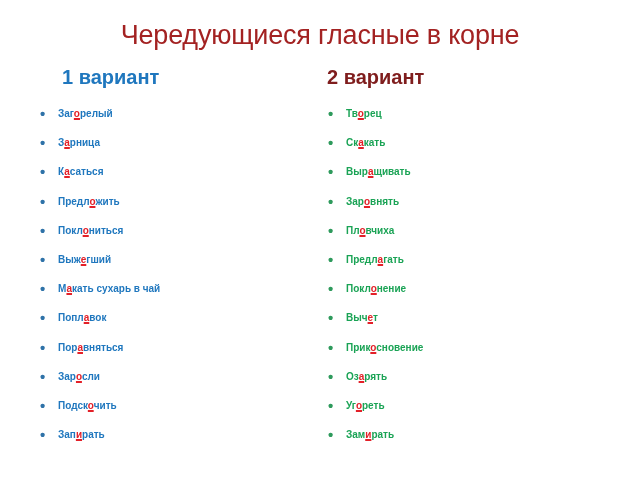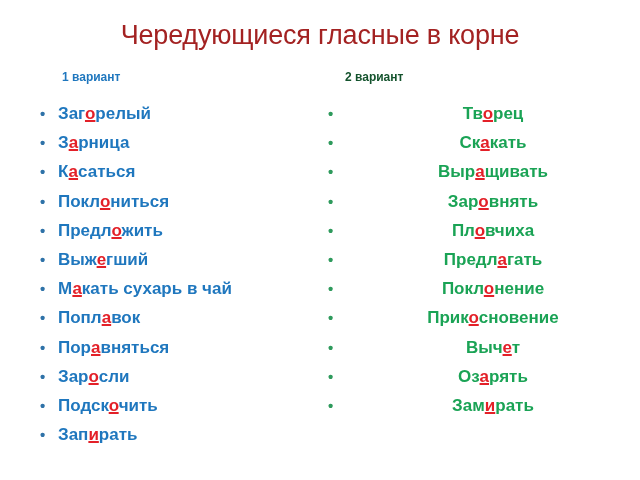--- a/index.html
+++ b/index.html
@@ -36,49 +36,49 @@
     font-weight: 400;
     color: #A32222;
     letter-spacing: -0.2px;
     white-space: nowrap;
   }
 
   
   .col-head {
     position: absolute;
     top: 67px;
-    font-size: 12px;
+    font-size: 20px;
     line-height: 20px;
     font-weight: bold;
   }
   .col-head.left  { left: 62px;  color: #1F77BE; }
-  .col-head.right { left: 345px; color: #14532d; }
+  .col-head.right { left: 327px; color: #7f1d1d; }
 
   
   .column {
     position: absolute;
     top: 103px;
     margin: 0;
     padding: 0;
     list-style: none;
   }
   .column.left  { left: 34px;  width: 300px; }
   .column.right { left: 322px; width: 318px; }
 
   .word-item {
     position: relative;
     padding-left: 24px;
     margin: 0 0 8.2px 0;
-    font-size: 17px;
+    font-size: 10px;
     line-height: 21px;
     font-weight: bold;
     white-space: nowrap;
   }
   .column.left  .word-item { color: #1F77BE; }
-  .column.right .word-item { color: #1AA355; text-align: center; }
+  .column.right .word-item { color: #1AA355; }
 
   
   .word-item::before {
     content: "\2022";
     position: absolute;
     left: 6px;
     top: 0;
     font-size: 15px;
     line-height: 21px;
   }
@@ -102,38 +102,39 @@
   <div class="slide-title">Чередующиеся гласные в корне</div>
 
   <div class="col-head left">1 вариант</div>
 
   <div class="col-head right">2 вариант</div>
 
   <ul class="column left" id="col-left">
       <li class="word-item"><span>Заг</span><span class="vowel">о</span><span>релый</span></li>
       <li class="word-item"><span>З</span><span class="vowel">а</span><span>рница</span></li>
       <li class="word-item"><span>К</span><span class="vowel">а</span><span>саться</span></li>
+      <li class="word-item"><span>Предл</span><span class="vowel">о</span><span>жить</span></li>
       <li class="word-item"><span>Покл</span><span class="vowel">о</span><span>ниться</span></li>
-      <li class="word-item"><span>Предл</span><span class="vowel">о</span><span>жить</span></li>
       <li class="word-item"><span>Выж</span><span class="vowel">е</span><span>гший</span></li>
       <li class="word-item"><span>М</span><span class="vowel">а</span><span>кать сухарь в чай</span></li>
       <li class="word-item"><span>Попл</span><span class="vowel">а</span><span>вок</span></li>
       <li class="word-item"><span>Пор</span><span class="vowel">а</span><span>вняться</span></li>
       <li class="word-item"><span>Зар</span><span class="vowel">о</span><span>сли</span></li>
       <li class="word-item"><span>Подск</span><span class="vowel">о</span><span>чить</span></li>
       <li class="word-item"><span>Зап</span><span class="vowel">и</span><span>рать</span></li>
     </ul>
 
   <ul class="column right" id="col-right">
       <li class="word-item"><span>Тв</span><span class="vowel">о</span><span>рец</span></li>
       <li class="word-item"><span>Ск</span><span class="vowel">а</span><span>кать</span></li>
       <li class="word-item"><span>Выр</span><span class="vowel">а</span><span>щивать</span></li>
       <li class="word-item"><span>Зар</span><span class="vowel">о</span><span>внять</span></li>
       <li class="word-item"><span>Пл</span><span class="vowel">о</span><span>вчиха</span></li>
       <li class="word-item"><span>Предл</span><span class="vowel">а</span><span>гать</span></li>
       <li class="word-item"><span>Покл</span><span class="vowel">о</span><span>нение</span></li>
+      <li class="word-item"><span>Выч</span><span class="vowel">е</span><span>т</span></li>
       <li class="word-item"><span>Прик</span><span class="vowel">о</span><span>сновение</span></li>
-      <li class="word-item"><span>Выч</span><span class="vowel">е</span><span>т</span></li>
       <li class="word-item"><span>Оз</span><span class="vowel">а</span><span>рять</span></li>
+      <li class="word-item"><span>Уг</span><span class="vowel">о</span><span>реть</span></li>
       <li class="word-item"><span>Зам</span><span class="vowel">и</span><span>рать</span></li>
     </ul>
 
 </div>
 
 </body></html>

